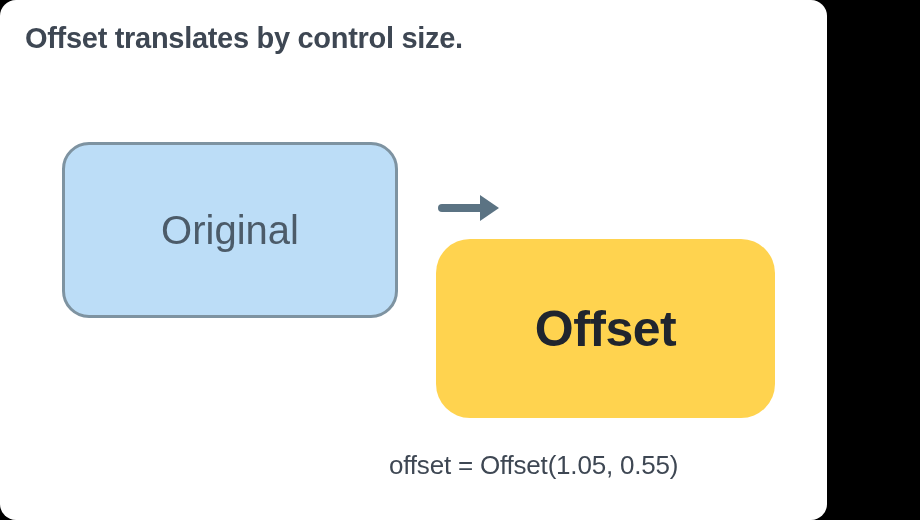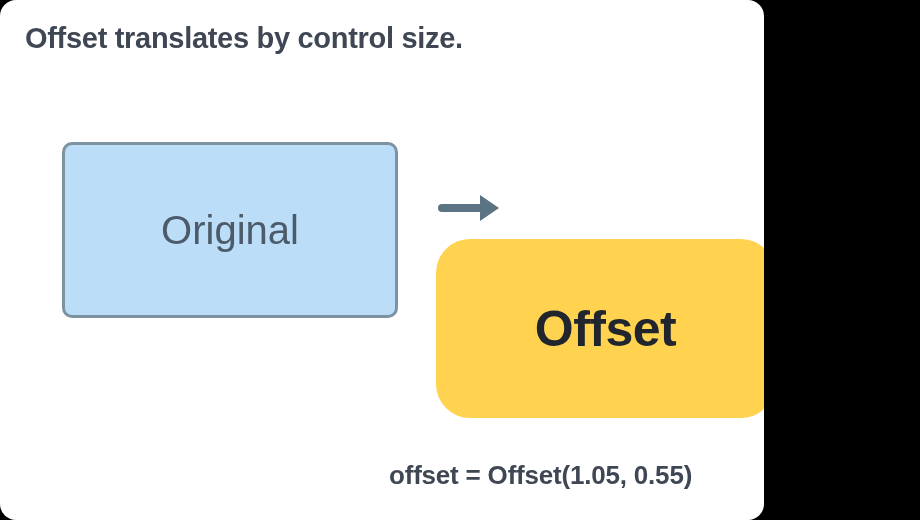--- a/index.html
+++ b/index.html
@@ -1,18 +1,18 @@
 <!DOCTYPE html>
 <html><head>
 <meta charset="utf-8">
 <style>
   html, body { margin: 0; padding: 0; background: #000000; }
   .canvas {
     position: relative;
-    width: 764px; height: 520px;
+    width: 827px; height: 520px;
     background: #ffffff;
     border-radius: 16px;
     overflow: hidden;
     font-family: "Liberation Sans", sans-serif;
   }
   .title {
     position: absolute;
     left: 25px; top: 22px;
     font-size: 29px;
     font-weight: 600;
@@ -23,21 +23,21 @@
   .box {
     position: absolute;
     box-sizing: border-box;
     display: flex; align-items: center; justify-content: center;
   }
   .box-original {
     left: 62px; top: 142px;
     width: 336px; height: 176px;
     background: #bcddf7;
     border: 3px solid #7e93a1;
-    border-radius: 10px;
+    border-radius: 27px;
   }
   .box-original .label {
     font-size: 40px;
     font-weight: 400;
     color: #4c5b69;
   }
   .box-offset {
     left: 418px; top: 239px;
     width: 339px; height: 179px;
     background: #ffd34f;
@@ -50,23 +50,23 @@
     letter-spacing: -0.5px;
     color: #20252e;
   }
   .arrow {
     position: absolute;
     left: 436px; top: 194px;
     width: 64px; height: 28px;
   }
   .caption {
     position: absolute;
-    left: 389px; top: 460px;
+    left: 389px; top: 450px;
     font-size: 26px;
-    font-weight: 700;
+    font-weight: 400;
     letter-spacing: -0.2px;
     color: #3e4753;
     white-space: nowrap;
   }
 </style>
 </head>
 <body>
 
 <div class="canvas">
 

